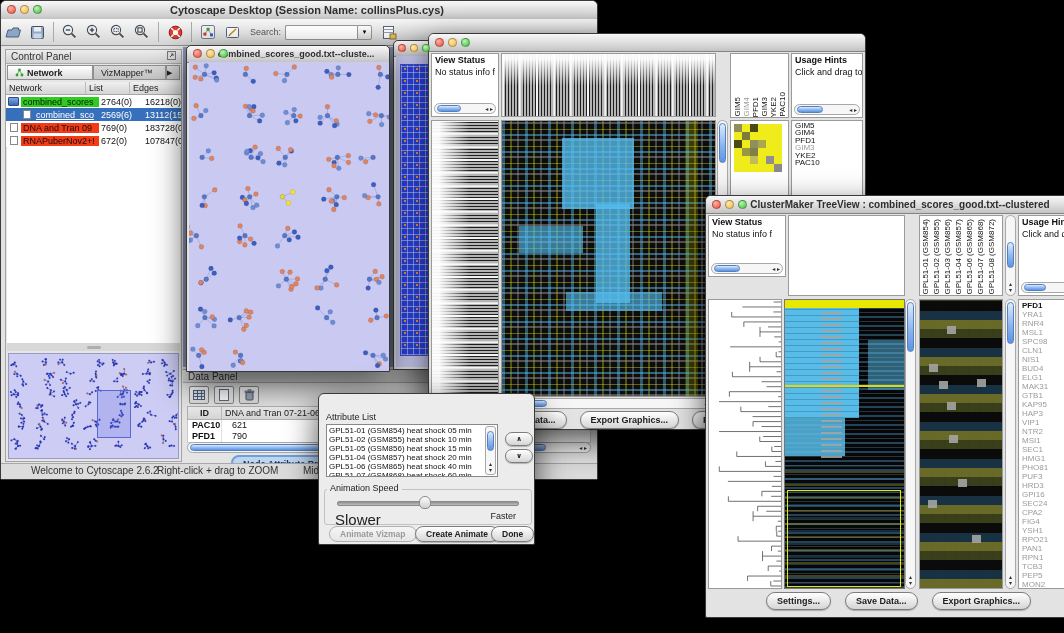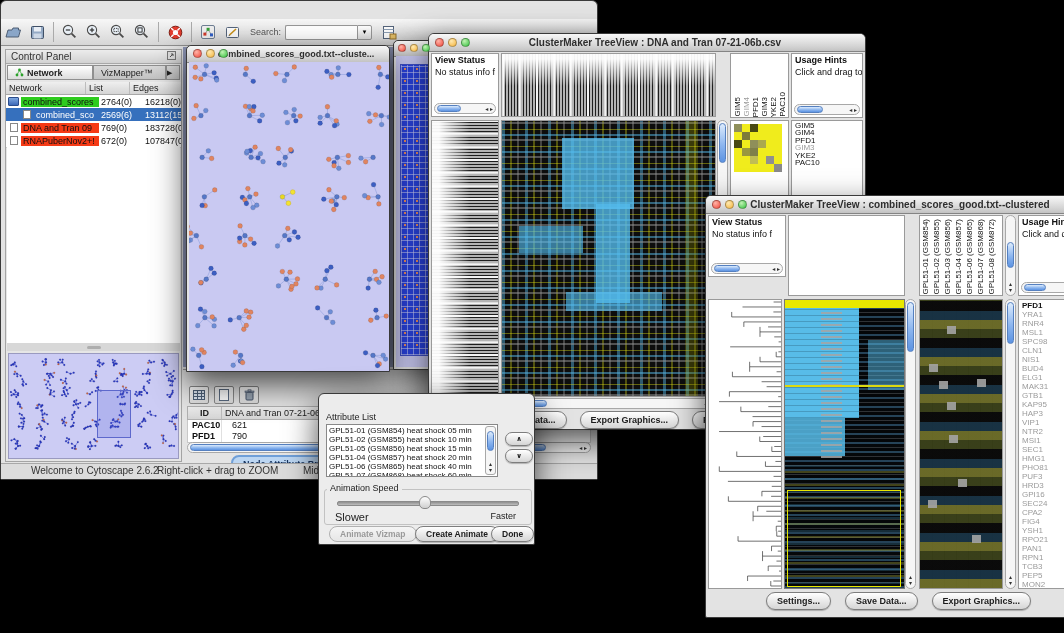--- a/index.html
+++ b/index.html
@@ -96,20 +96,28 @@
   #tv1-matrix{position:absolute;left:3px;top:3px;display:grid;grid-template-columns:repeat(6,8px);grid-auto-rows:8px}
   .grp-label{position:absolute;font-size:9px;color:#222;background:#ececec;padding:0 3px}
   .sld-track{position:absolute;height:3px;background:linear-gradient(#8f8f8f,#bdbdbd);border-radius:2px;border:1px solid #8a8a8a}
   .sld-thumb{position:absolute;width:12px;height:13px;border-radius:6px 6px 5px 5px;
      background:linear-gradient(#fefefe,#cfcfcf);border:1px solid #8a8a8a;box-sizing:border-box}
 </style>
 </head>
 <body>
 
 <div class="win" id="main-window" style="left:0;top:0;width:598px;height:480px">
+  <div class="tbar" style="height:18px">
+    <div class="lights">
+      <div class="tl r"></div>
+      <div class="tl y"></div>
+      <div class="tl g"></div>
+    </div>
+    <div class="ttl" style="font-size:11px">Cytoscape Desktop (Session Name: collinsPlus.cys)</div>
+  </div>
 
   <div id="toolbar">
     <div class="tbi">
       <svg width="18" height="18" viewBox="0 0 18 18">
           <path d="M2 14 L4 7 L8 7 L9 5 L14.5 5 L14.5 7 L16.5 7 L14.5 14 Z" fill="#8aa6c8" stroke="#44546a" stroke-width="0.9"></path>
         </svg>
     </div>
     <div class="tbi">
       <svg width="17" height="17" viewBox="0 0 17 17">
           <rect x="2.5" y="2.5" width="12" height="12" rx="1" fill="#93a9c4" stroke="#3f4f66"></rect>
@@ -229,21 +237,21 @@
     </div>
     <div id="cp-rows" style="background:#fff;border-bottom:1px solid #ccc">
         <div class="cp-row">
           <div class="cp-ic folder"></div>
           <div class="cp-nm hl-green" style="width: 78px;">combined_scores</div>
           <div class="cp-val">2764(0)</div>
           <div class="cp-val2">16218(0)</div>
         </div>
         <div class="cp-row sel" style="padding-left: 13px;">
           <div class="cp-ic file"></div>
-          <div class="cp-nm" style="width: 65px;">combined_sco</div>
+          <div class="cp-nm" style="width: 65px; text-decoration: underline;">combined_sco</div>
           <div class="cp-val">2569(6)</div>
           <div class="cp-val2">13112(15)</div>
         </div>
         <div class="cp-row">
           <div class="cp-ic file"></div>
           <div class="cp-nm hl-red" style="width: 78px;">DNA and Tran 09</div>
           <div class="cp-val">769(0)</div>
           <div class="cp-val2">183728(0)</div>
         </div>
         <div class="cp-row">
@@ -942,20 +950,23 @@
           <line x1="160.45522630680352" y1="92.01735250931233" x2="162.46429885539317" y2="91.4472532461896" stroke="rgba(45,62,205,.7)" stroke-width="0.7"></line>
           <circle cx="165.10469610190978" cy="91.91135983331203" r="0.9" fill="#2b3bd0" stroke="rgba(0,0,0,.25)" stroke-width="0.4"></circle>
           <circle cx="162.46429885539317" cy="91.4472532461896" r="0.9" fill="#2b3bd0" stroke="rgba(0,0,0,.25)" stroke-width="0.4"></circle>
           <circle cx="160.45522630680352" cy="92.01735250931233" r="0.9" fill="#2b3bd0" stroke="rgba(0,0,0,.3)" stroke-width="0.4"></circle>
         </svg>
       <div style="position:absolute;left:88px;top:36px;width:32px;height:46px;background:rgba(80,95,220,.22);border:1px solid #5d68cc"></div>
     </div>
   </div>
 
   <div style="position:absolute;left:182px;top:368px;width:414px;height:97px;background:#e4e4e4;border-top:1px solid #979797">
+    <div class="hdrbar" style="height:13px">
+      <span>Data Panel</span>
+    </div>
     <div style="position:absolute;left:6px;top:16px;display:flex;gap:5px">
       <div class="dpic">
         <div style="width:10px;height:8px;border:1px solid #4d6078;background:
           repeating-linear-gradient(0deg,transparent 0 2px,#4d6078 2px 3px),
           repeating-linear-gradient(90deg,transparent 0 3px,#4d6078 3px 4px),#dce6f2"></div>
       </div>
       <div class="dpic">
         <div style="width:8px;height:10px;border:1px solid #5a6a80;background:#fff"></div>
       </div>
       <div class="dpic">
@@ -1385,21 +1396,20 @@
   </div>
 </div>
 
 <div class="win" id="tv1" style="left:428px;top:33px;width:438px;height:397px">
   <div class="tbar">
     <div class="lights" style="top:4px">
       <div class="tl r"></div>
       <div class="tl y"></div>
       <div class="tl g"></div>
     </div>
-    <div class="ttl">ClusterMaker TreeView : DNA and Tran 07-21-06b.csv</div>
   </div>
 
   <div class="panel" style="left:2px;top:19px;width:68px;height:64px">
     <div class="ptxt" style="font-weight:bold">View Status</div>
     <div class="ptxt">No status info f</div>
     <div class="sbh" style="left:2px;right:2px;bottom:2px;height:11px">
       <div class="sbt" style="left:2px;width:24px"></div>
       <div class="sba" style="right:2px;top:2px">◂ ▸</div>
     </div>
   </div>
@@ -1729,21 +1739,21 @@
   <div class="aqua" style="position:absolute;left:186px;top:38px;width:26px;height:12px;padding:0;font-size:7px">
     <span>∧</span>
   </div>
   <div class="aqua" style="position:absolute;left:186px;top:55px;width:26px;height:12px;padding:0;font-size:7px">
     <span>∨</span>
   </div>
   <div style="position:absolute;left:5px;top:95px;width:206px;height:34px;border:1px solid #c2c2c2;border-radius:3px"></div>
   <span class="grp-label" style="left:8px;top:89px">Animation Speed</span>
   <div class="sld-track" style="left:18px;top:107px;width:180px"></div>
   <div class="sld-thumb" style="left:100px;top:102px"></div>
-  <span style="position:absolute;left:16px;top:117px;font-size:11px;color:#222">Slower</span>
+  <span style="position:absolute;left:16px;top:117px;font-size:15px;color:#222">Slower</span>
   <span style="position:absolute;right:18px;top:117px;font-size:9px;color:#222">Faster</span>
   <div class="aqua dis" style="position:absolute;left:10px;top:132px;height:14px;font-size:8.5px">
     <span>Animate Vizmap</span>
   </div>
   <div class="aqua" style="position:absolute;left:96px;top:132px;height:14px;font-size:8.5px">
     <span>Create Animate</span>
   </div>
   <div class="aqua" style="position:absolute;left:172px;top:132px;height:14px;font-size:8.5px">
     <span>Done</span>
   </div>

